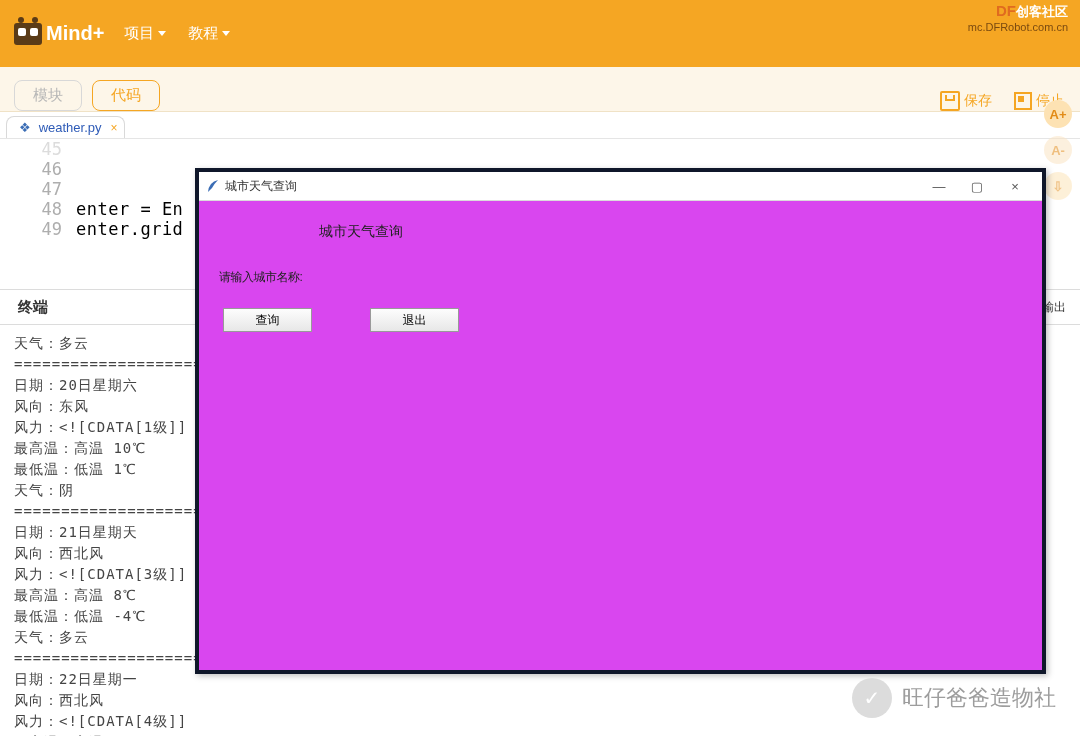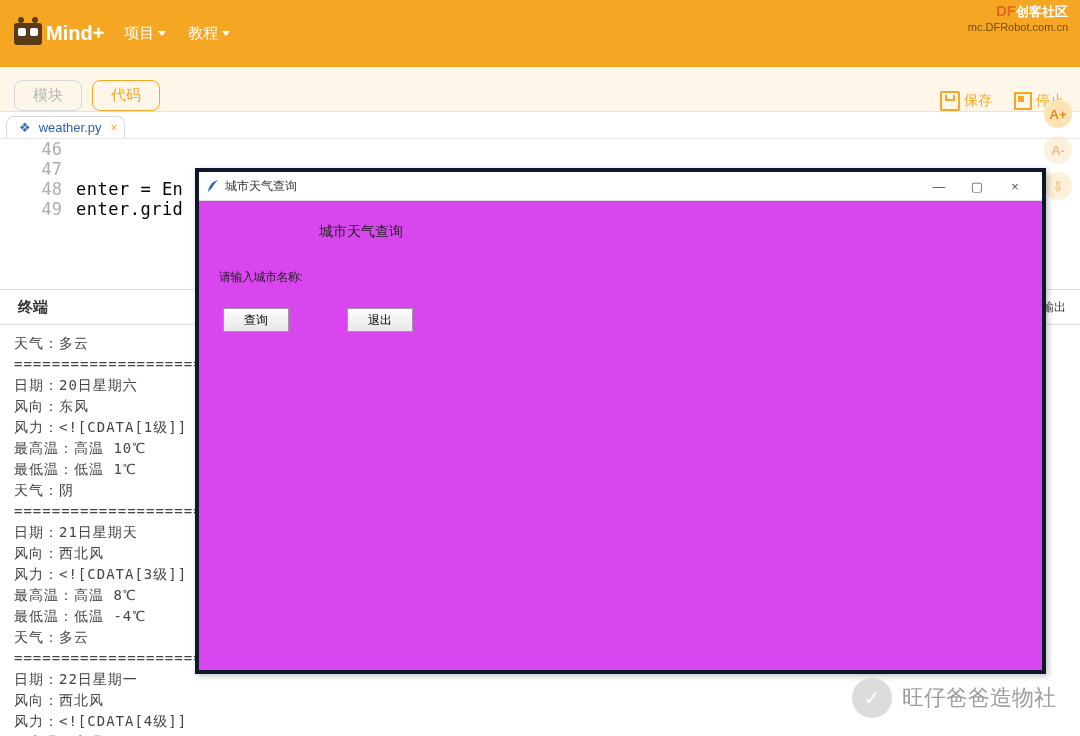--- a/index.html
+++ b/index.html
@@ -58,21 +58,21 @@
   .tk-feather{width:12px;height:14px;margin-right:6px;display:inline-block;}
   .tk-feather svg{width:12px;height:14px;}
   .tk-controls{margin-left:auto;display:flex;gap:0;}
   .tk-ctl{width:38px;height:28px;display:flex;align-items:center;justify-content:center;font-size:13px;color:#555;cursor:pointer;}
   .tk-body{padding:14px 20px;font-family:"SimSun",sans-serif;font-size:13px;color:#222;}
   .tk-heading{margin:8px 0 28px 100px;font-size:14px;}
   .tk-row{display:flex;align-items:center;gap:14px;margin-bottom:22px;}
   .tk-label{width:90px;font-size:12px;letter-spacing:-0.5px;}
   .tk-entry{width:132px;height:20px;border:1px solid #a8a8a8;background:#fff;font-size:12px;padding:1px 4px;font-family:"SimSun";}
   .tk-buttons{display:flex;gap:58px;margin-left:4px;}
-  .tk-btn{width:66px;height:24px;border:1px solid #999;background:linear-gradient(#fdfdfd,#e7e7e7);font-size:12px;cursor:pointer;font-family:"SimSun";}
+  .tk-btn{width:89px;height:24px;border:1px solid #999;background:linear-gradient(#fdfdfd,#e7e7e7);font-size:12px;cursor:pointer;font-family:"SimSun";}
   
   .watermark{position:absolute;bottom:18px;right:24px;display:flex;align-items:center;gap:10px;color:#9d9d9d;font-size:22px;}
   .wm-circle{width:40px;height:40px;border-radius:50%;background:#dcdcdc;display:flex;align-items:center;justify-content:center;color:#fff;font-size:20px;}
 </style>
 </head>
 <body>
 
 <div class="menubar">
   <div class="logo">
     <span class="logo-box">
@@ -120,20 +120,24 @@
 
 <div class="filetabs">
   <div class="filetab">
     <span style="color:#3b6db5">❖</span>
     <span class="py">weather.py</span>
     <span class="x">×</span>
   </div>
 </div>
 
 <div class="editor" id="editor">
+    <div class="code-line">
+      <div class="gutter faded">45</div>
+      <div class="code"></div>
+    </div>
     <div class="code-line">
       <div class="gutter">46</div>
     </div>
     <div class="code-line">
       <div class="gutter">47</div>
       <div class="code"></div>
     </div>
     <div class="code-line">
       <div class="gutter">48</div>
       <div class="code"><span>enter = En</span></div>

